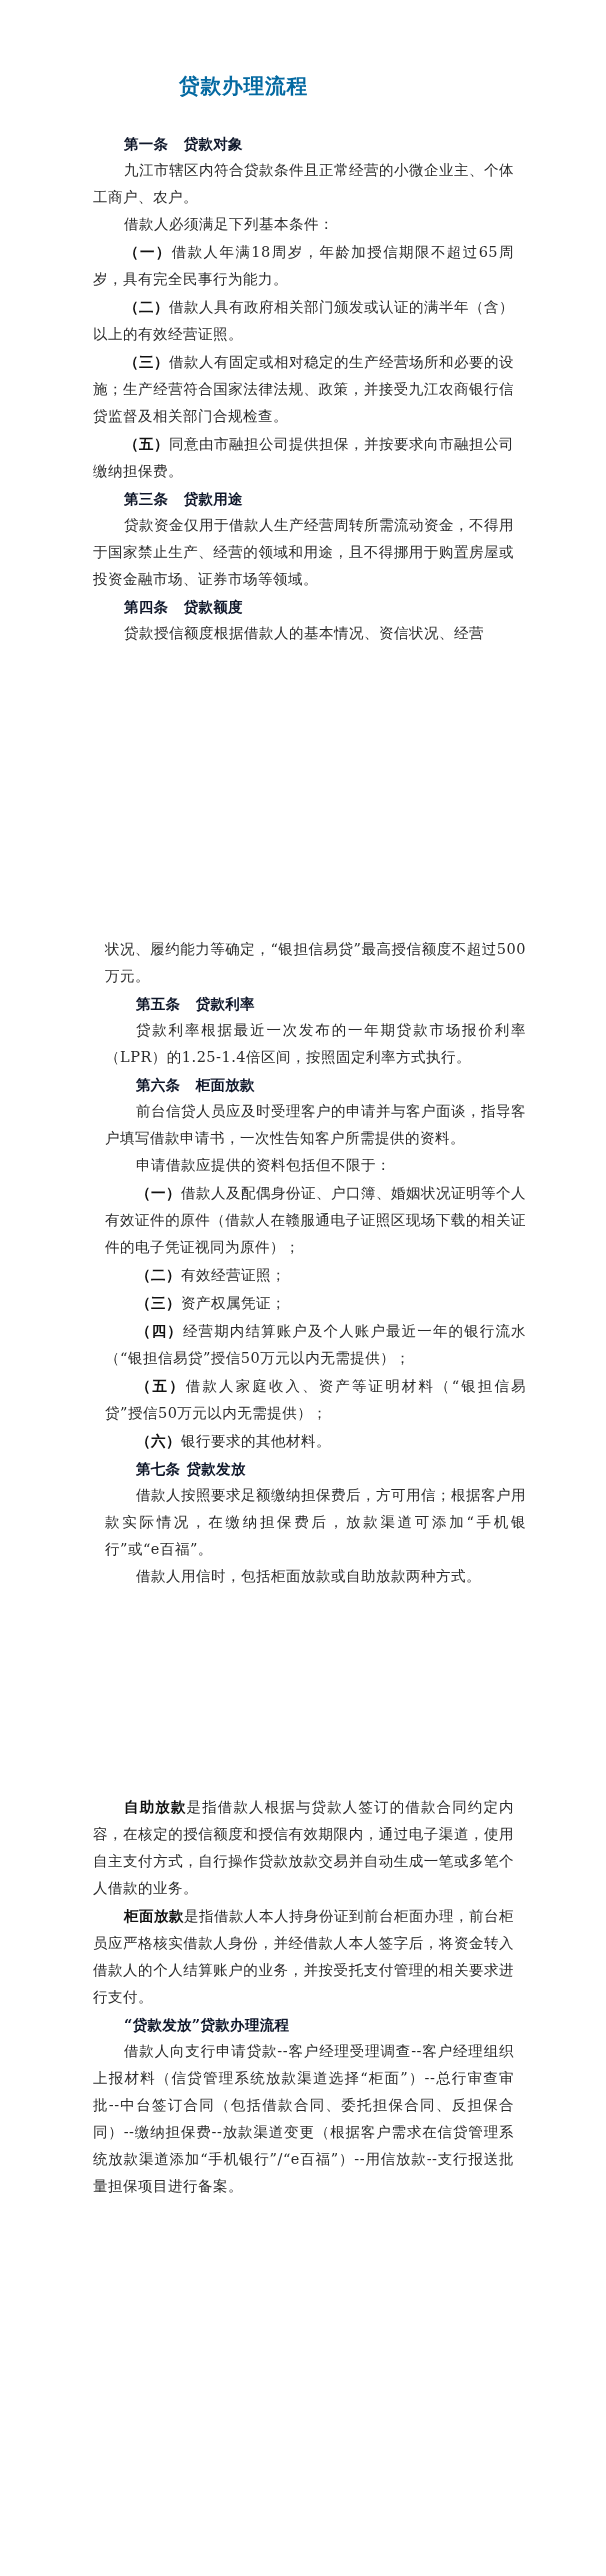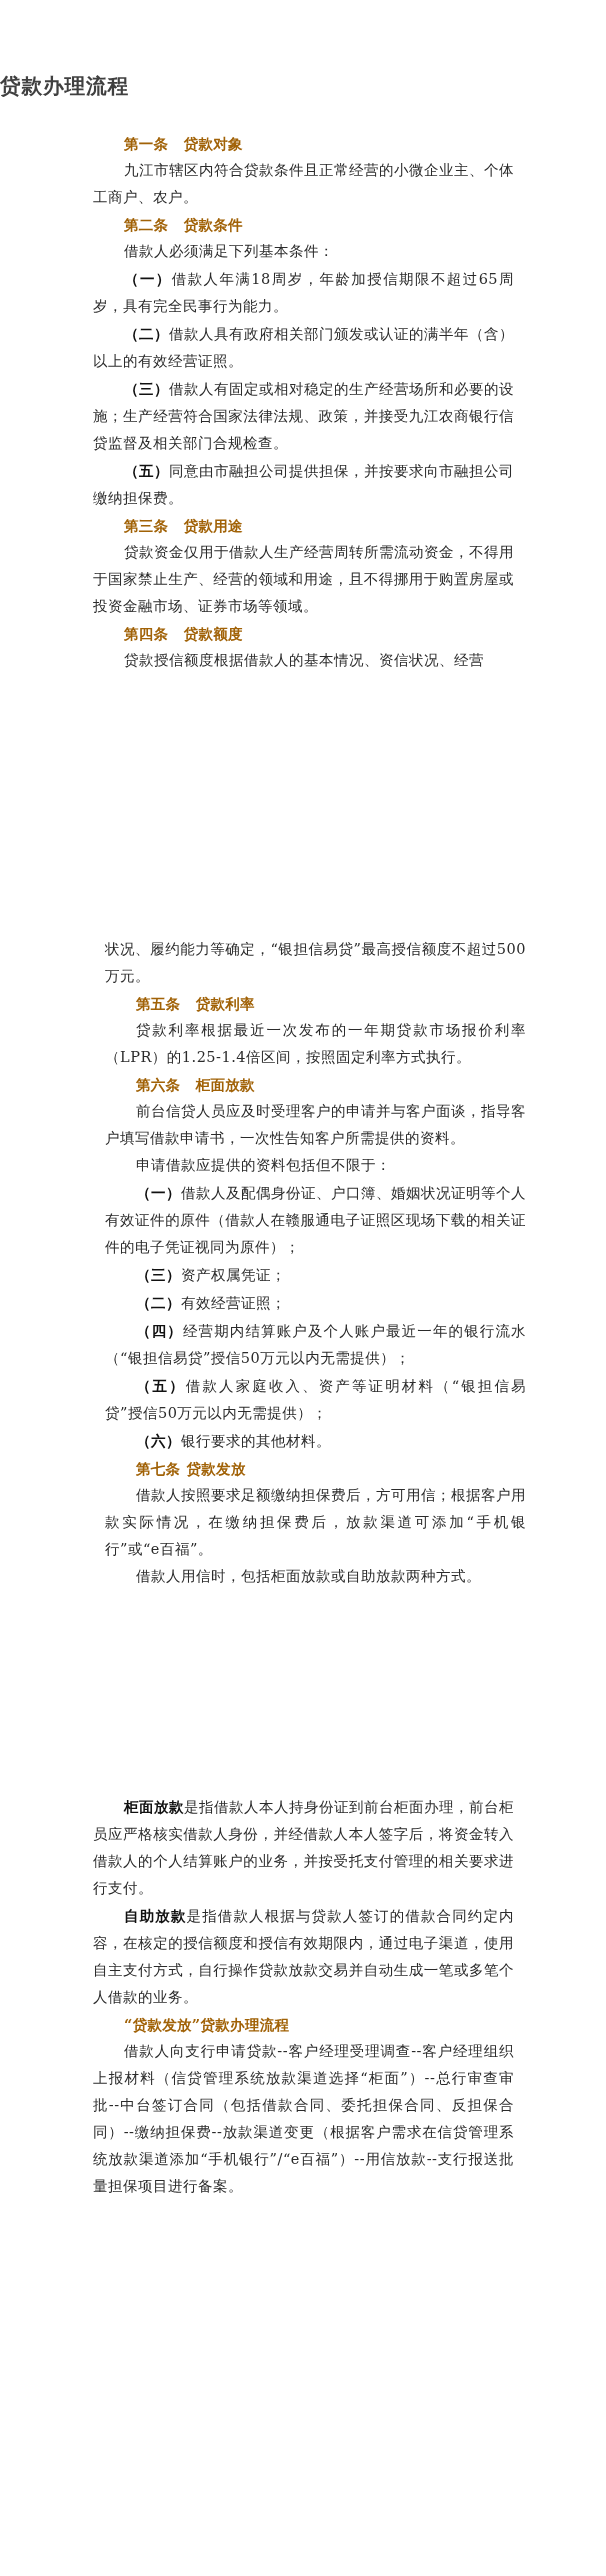--- a/index.html
+++ b/index.html
@@ -1,49 +1,46 @@
 <!DOCTYPE html>
 <html style="font-size:12.2px"><head>
 <meta charset="utf-8">
 <style>
   html, body { margin: 0; padding: 0; background: #ffffff; }
   body { width: 607px; height: 2576px; position: relative; overflow: hidden; }
   .doc { position: absolute; left: 0; top: 0; width: 607px; height: 2576px; }
   .title {
-    position: absolute; left: 0; width: 487px; top: 72px; text-align: left;
+    position: absolute; left: 0; width: 487px; top: 72px; text-align: center;
     font-family: "DejaVu Serif", "Liberation Serif", serif; font-weight: bold;
-    font-size: 20.7px; color: #404040; letter-spacing: 0.8px; margin: 0;
+    font-size: 20.7px; color: #0369a1; letter-spacing: 0.8px; margin: 0;
   }
   .block {
     position: absolute; left: 93px; width: 421px;
     font-family: "DejaVu Serif", "Liberation Serif", serif;
     font-size: 14.5px; line-height: 27px; color: #2b2b2b;
     text-align: justify; text-justify: inter-character; letter-spacing: 0.5px;
   }
   .p { margin: 0; text-indent: 31px; }
-  .h { margin: 0; text-indent: 31px; font-weight: bold; color: #a16207; letter-spacing: 0.3px; }
+  .h { margin: 0; text-indent: 31px; font-weight: bold; color: #0f172a; letter-spacing: 0.3px; }
   .b { font-weight: bold; color: #111; }
   .gap { display: inline-block; width: 15.3px; }
 </style>
 </head>
 <body>
 
 <div class="doc">
 
   <h1 class="title">贷款办理流程</h1>
 
   <div class="block" style="top:130px;">
     <p class="h">
       <span>第一条</span><span class="gap"></span><span>贷款对象</span>
     </p>
     <p class="p">九江市辖区内符合贷款条件且正常经营的小微企业主、个体工商户、农户。</p>
 
-    <p class="h">
-      <span>第二条</span><span class="gap"></span><span>贷款条件</span>
-    </p>
     <p class="p">借款人必须满足下列基本条件：</p>
     <p class="p"><span class="b">（一）</span><span>借款人年满18周岁，年龄加授信期限不超过65周岁，具有完全民事行为能力。</span></p>
     <p class="p"><span class="b">（二）</span><span>借款人具有政府相关部门颁发或认证的满半年（含）以上的有效经营证照。</span></p>
     <p class="p"><span class="b">（三）</span><span>借款人有固定或相对稳定的生产经营场所和必要的设施；生产经营符合国家法律法规、政策，并接受九江农商银行信贷监督及相关部门合规检查。</span></p>
     <p class="p"><span class="b">（五）</span><span>同意由市融担公司提供担保，并按要求向市融担公司缴纳担保费。</span></p>
 
     <p class="h">
       <span>第三条</span><span class="gap"></span><span>贷款用途</span>
     </p>
     <p class="p">贷款资金仅用于借款人生产经营周转所需流动资金，不得用于国家禁止生产、经营的领域和用途，且不得挪用于购置房屋或投资金融市场、证券市场等领域。</p>
@@ -61,34 +58,34 @@
       <span>第五条</span><span class="gap"></span><span>贷款利率</span>
     </p>
     <p class="p">贷款利率根据最近一次发布的一年期贷款市场报价利率（LPR）的1.25-1.4倍区间，按照固定利率方式执行。</p>
 
     <p class="h">
       <span>第六条</span><span class="gap"></span><span>柜面放款</span>
     </p>
     <p class="p">前台信贷人员应及时受理客户的申请并与客户面谈，指导客户填写借款申请书，一次性告知客户所需提供的资料。</p>
     <p class="p">申请借款应提供的资料包括但不限于：</p>
     <p class="p"><span class="b">（一）</span><span>借款人及配偶身份证、户口簿、婚姻状况证明等个人有效证件的原件（借款人在赣服通电子证照区现场下载的相关证件的电子凭证视同为原件）；</span></p>
+    <p class="p"><span class="b">（二）</span><span>有效经营证照；</span></p>
     <p class="p"><span class="b">（三）</span><span>资产权属凭证；</span></p>
-    <p class="p"><span class="b">（二）</span><span>有效经营证照；</span></p>
     <p class="p"><span class="b">（四）</span><span>经营期内结算账户及个人账户最近一年的银行流水（“银担信易贷”授信50万元以内无需提供）；</span></p>
     <p class="p"><span class="b">（五）</span><span>借款人家庭收入、资产等证明材料（“银担信易贷”授信50万元以内无需提供）；</span></p>
     <p class="p"><span class="b">（六）</span><span>银行要求的其他材料。</span></p>
 
     <p class="h">
       <span>第七条</span><span style="display:inline-block;width:6.1px;"></span><span>贷款发放</span>
     </p>
     <p class="p">借款人按照要求足额缴纳担保费后，方可用信；根据客户用款实际情况，在缴纳担保费后，放款渠道可添加“手机银行”或“e百福”。</p>
     <p class="p">借款人用信时，包括柜面放款或自助放款两种方式。</p>
   </div>
 
   <div class="block" style="top:1793px;">
+    <p class="p"><span class="b">自助放款</span><span>是指借款人根据与贷款人签订的借款合同约定内容，在核定的授信额度和授信有效期限内，通过电子渠道，使用自主支付方式，自行操作贷款放款交易并自动生成一笔或多笔个人借款的业务。</span></p>
     <p class="p"><span class="b">柜面放款</span><span>是指借款人本人持身份证到前台柜面办理，前台柜员应严格核实借款人身份，并经借款人本人签字后，将资金转入借款人的个人结算账户的业务，并按受托支付管理的相关要求进行支付。</span></p>
-    <p class="p"><span class="b">自助放款</span><span>是指借款人根据与贷款人签订的借款合同约定内容，在核定的授信额度和授信有效期限内，通过电子渠道，使用自主支付方式，自行操作贷款放款交易并自动生成一笔或多笔个人借款的业务。</span></p>
     <p class="h">“贷款发放”贷款办理流程</p>
     <p class="p">借款人向支行申请贷款--客户经理受理调查--客户经理组织上报材料（信贷管理系统放款渠道选择“柜面”）--总行审查审批--中台签订合同（包括借款合同、委托担保合同、反担保合同）--缴纳担保费--放款渠道变更（根据客户需求在信贷管理系统放款渠道添加“手机银行”/“e百福”）--用信放款--支行报送批量担保项目进行备案。</p>
   </div>
 
 </div>
 
 
 </body></html>

